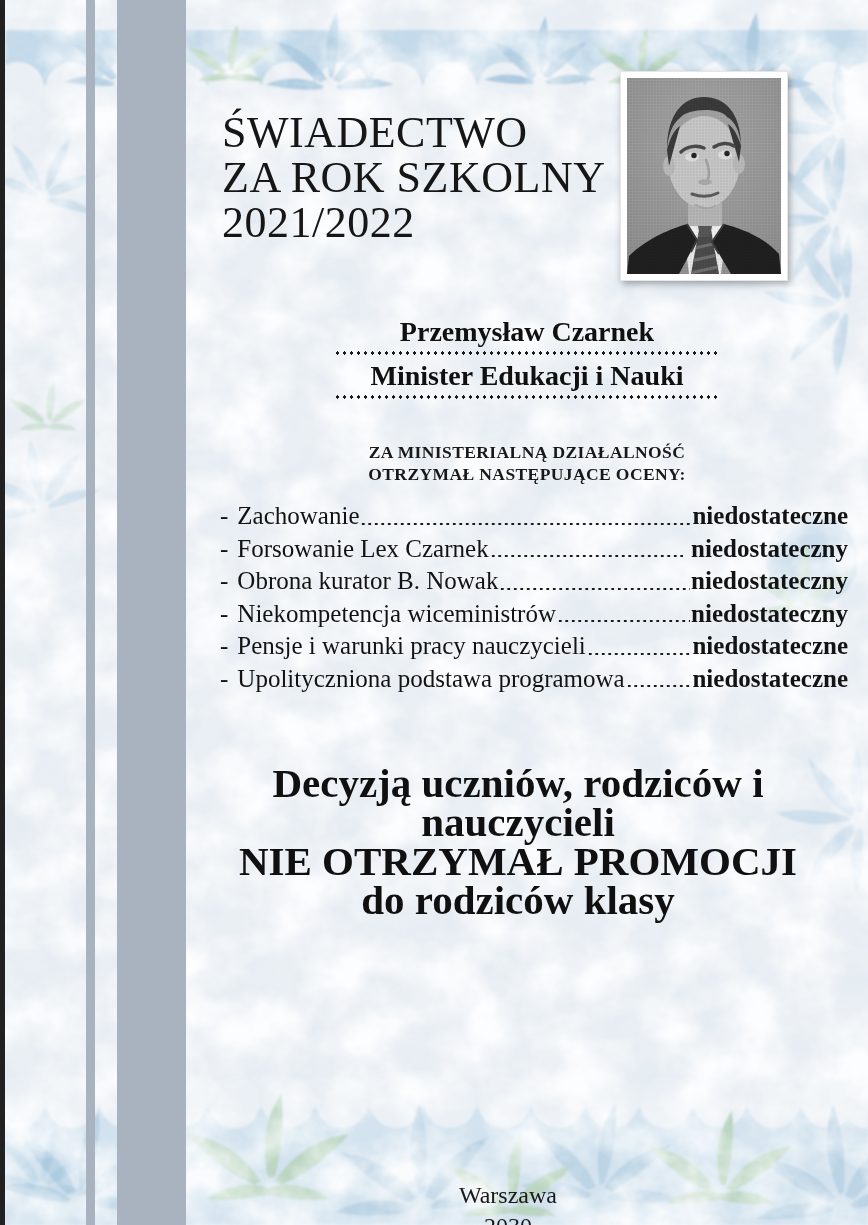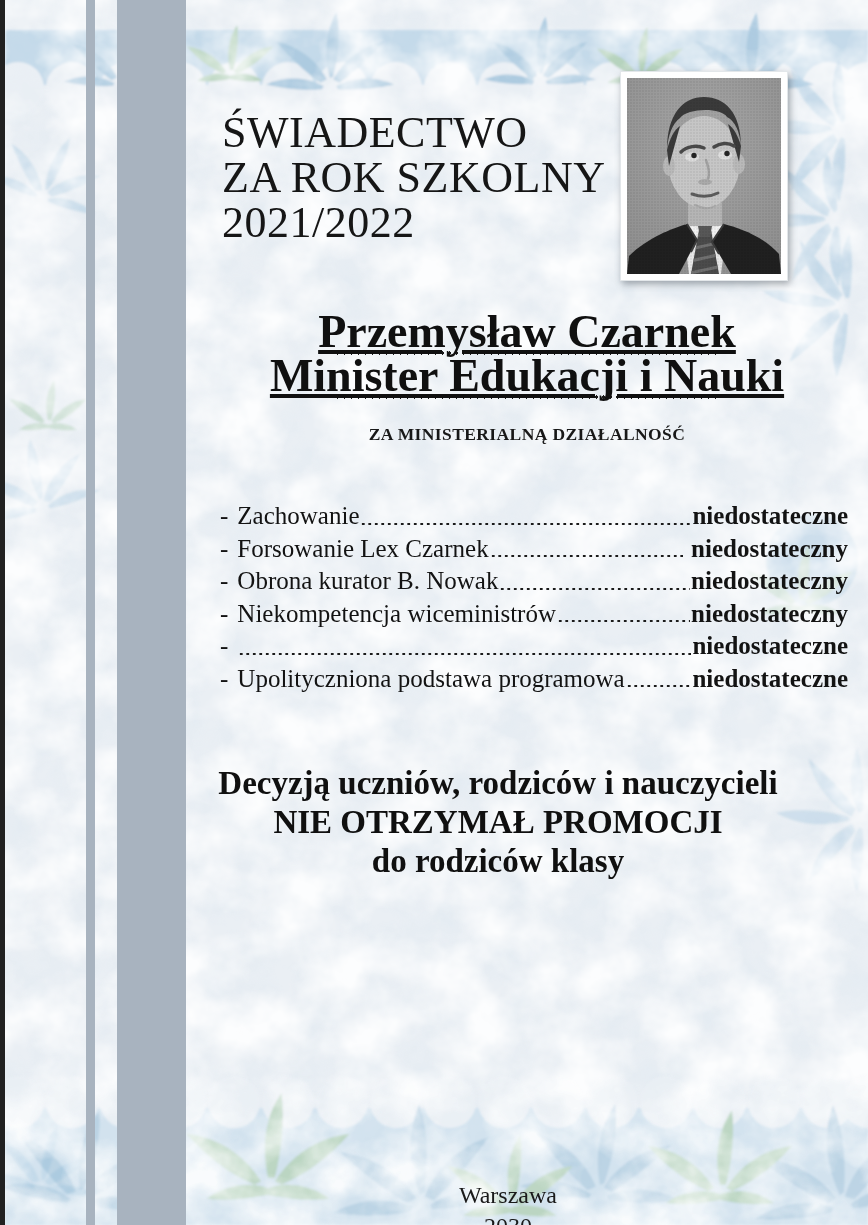--- a/index.html
+++ b/index.html
@@ -21,51 +21,51 @@
 
   .photo-frame{
     position:absolute;left:620px;top:71px;
     background:#ffffff;padding:6px;border:1px solid #e3e7ea;
     box-shadow:2px 3px 7px rgba(55,65,75,.45);
   }
   .photo-frame svg{display:block;width:154px;height:196px;}
 
   .name-block{
     position:absolute;left:186px;top:312px;width:682px;
-    text-align:center;font-weight:bold;font-size:46px;line-height:39px;color:#101010;text-decoration:underline;
+    text-align:center;font-weight:bold;font-size:28px;line-height:39px;color:#101010;
   }
   .dotline{
     height:6px;width:386px;margin:-1px auto 0 auto;
     background-image:radial-gradient(circle,#1b1b1b 1.6px,transparent 1.8px);
     background-size:7px 6px;background-repeat:repeat-x;background-position:0 60%;
   }
 
   .intro{
-    position:absolute;left:186px;top:423px;width:682px;text-align:center;
+    position:absolute;left:186px;top:441px;width:682px;text-align:center;
     font-weight:bold;font-size:17.5px;line-height:22px;letter-spacing:.4px;color:#181818;
   }
 
   .grades{
     position:absolute;left:220px;top:500px;width:628px;
     font-size:25px;line-height:32.5px;color:#131313;
   }
   .grade-row{display:flex;}
   .dash{flex:0 0 auto;margin-right:9px;}
   .subject{flex:0 0 auto;white-space:nowrap;}
   .leader{
     flex:1 1 auto;height:11px;align-self:flex-end;margin:0 1px 6px 1px;
     background-image:radial-gradient(circle,#1b1b1b 1.3px,transparent 1.5px);
     background-size:6.5px 6px;background-repeat:repeat-x;background-position:left bottom;
   }
   .grade{flex:0 0 auto;white-space:nowrap;font-weight:bold;}
   .grades .grade-row:nth-child(2) .grade{margin-left:7px;}
 
   .decision{
     position:absolute;left:186px;top:764px;width:624px;text-align:center;
-    font-weight:bold;font-size:33px;line-height:39px;color:#101010;
+    font-weight:bold;font-size:41px;line-height:39px;color:#101010;padding-left:20px;
   }
 
   .footer{
     position:absolute;left:186px;top:1136px;width:644px;text-align:center;
     font-size:24px;line-height:31px;color:#1a1a1a;margin-top:44px;
   }
 </style>
 </head>
 <body>
 
@@ -256,20 +256,21 @@
 
 <div class="name-block">
   <div>Przemysław Czarnek</div>
   <div class="dotline"></div>
   <div>Minister Edukacji i Nauki</div>
   <div class="dotline"></div>
 </div>
 
 <div class="intro">
   <div>ZA MINISTERIALNĄ DZIAŁALNOŚĆ</div>
+  <div>OTRZYMAŁ NASTĘPUJĄCE OCENY:</div>
 </div>
 
 <div class="grades">
   <div class="grade-row">
     <span class="dash">-</span>
     <span class="subject">Zachowanie</span>
     <span class="leader"></span>
     <span class="grade">niedostateczne</span>
   </div>
   <div class="grade-row">
@@ -285,20 +286,21 @@
     <span class="grade">niedostateczny</span>
   </div>
   <div class="grade-row">
     <span class="dash">-</span>
     <span class="subject">Niekompetencja wiceministrów</span>
     <span class="leader"></span>
     <span class="grade">niedostateczny</span>
   </div>
   <div class="grade-row">
     <span class="dash">-</span>
+    <span class="subject">Pensje i warunki pracy nauczycieli</span>
     <span class="leader"></span>
     <span class="grade">niedostateczne</span>
   </div>
   <div class="grade-row">
     <span class="dash">-</span>
     <span class="subject">Upolityczniona podstawa programowa</span>
     <span class="leader"></span>
     <span class="grade">niedostateczne</span>
   </div>
 </div>

